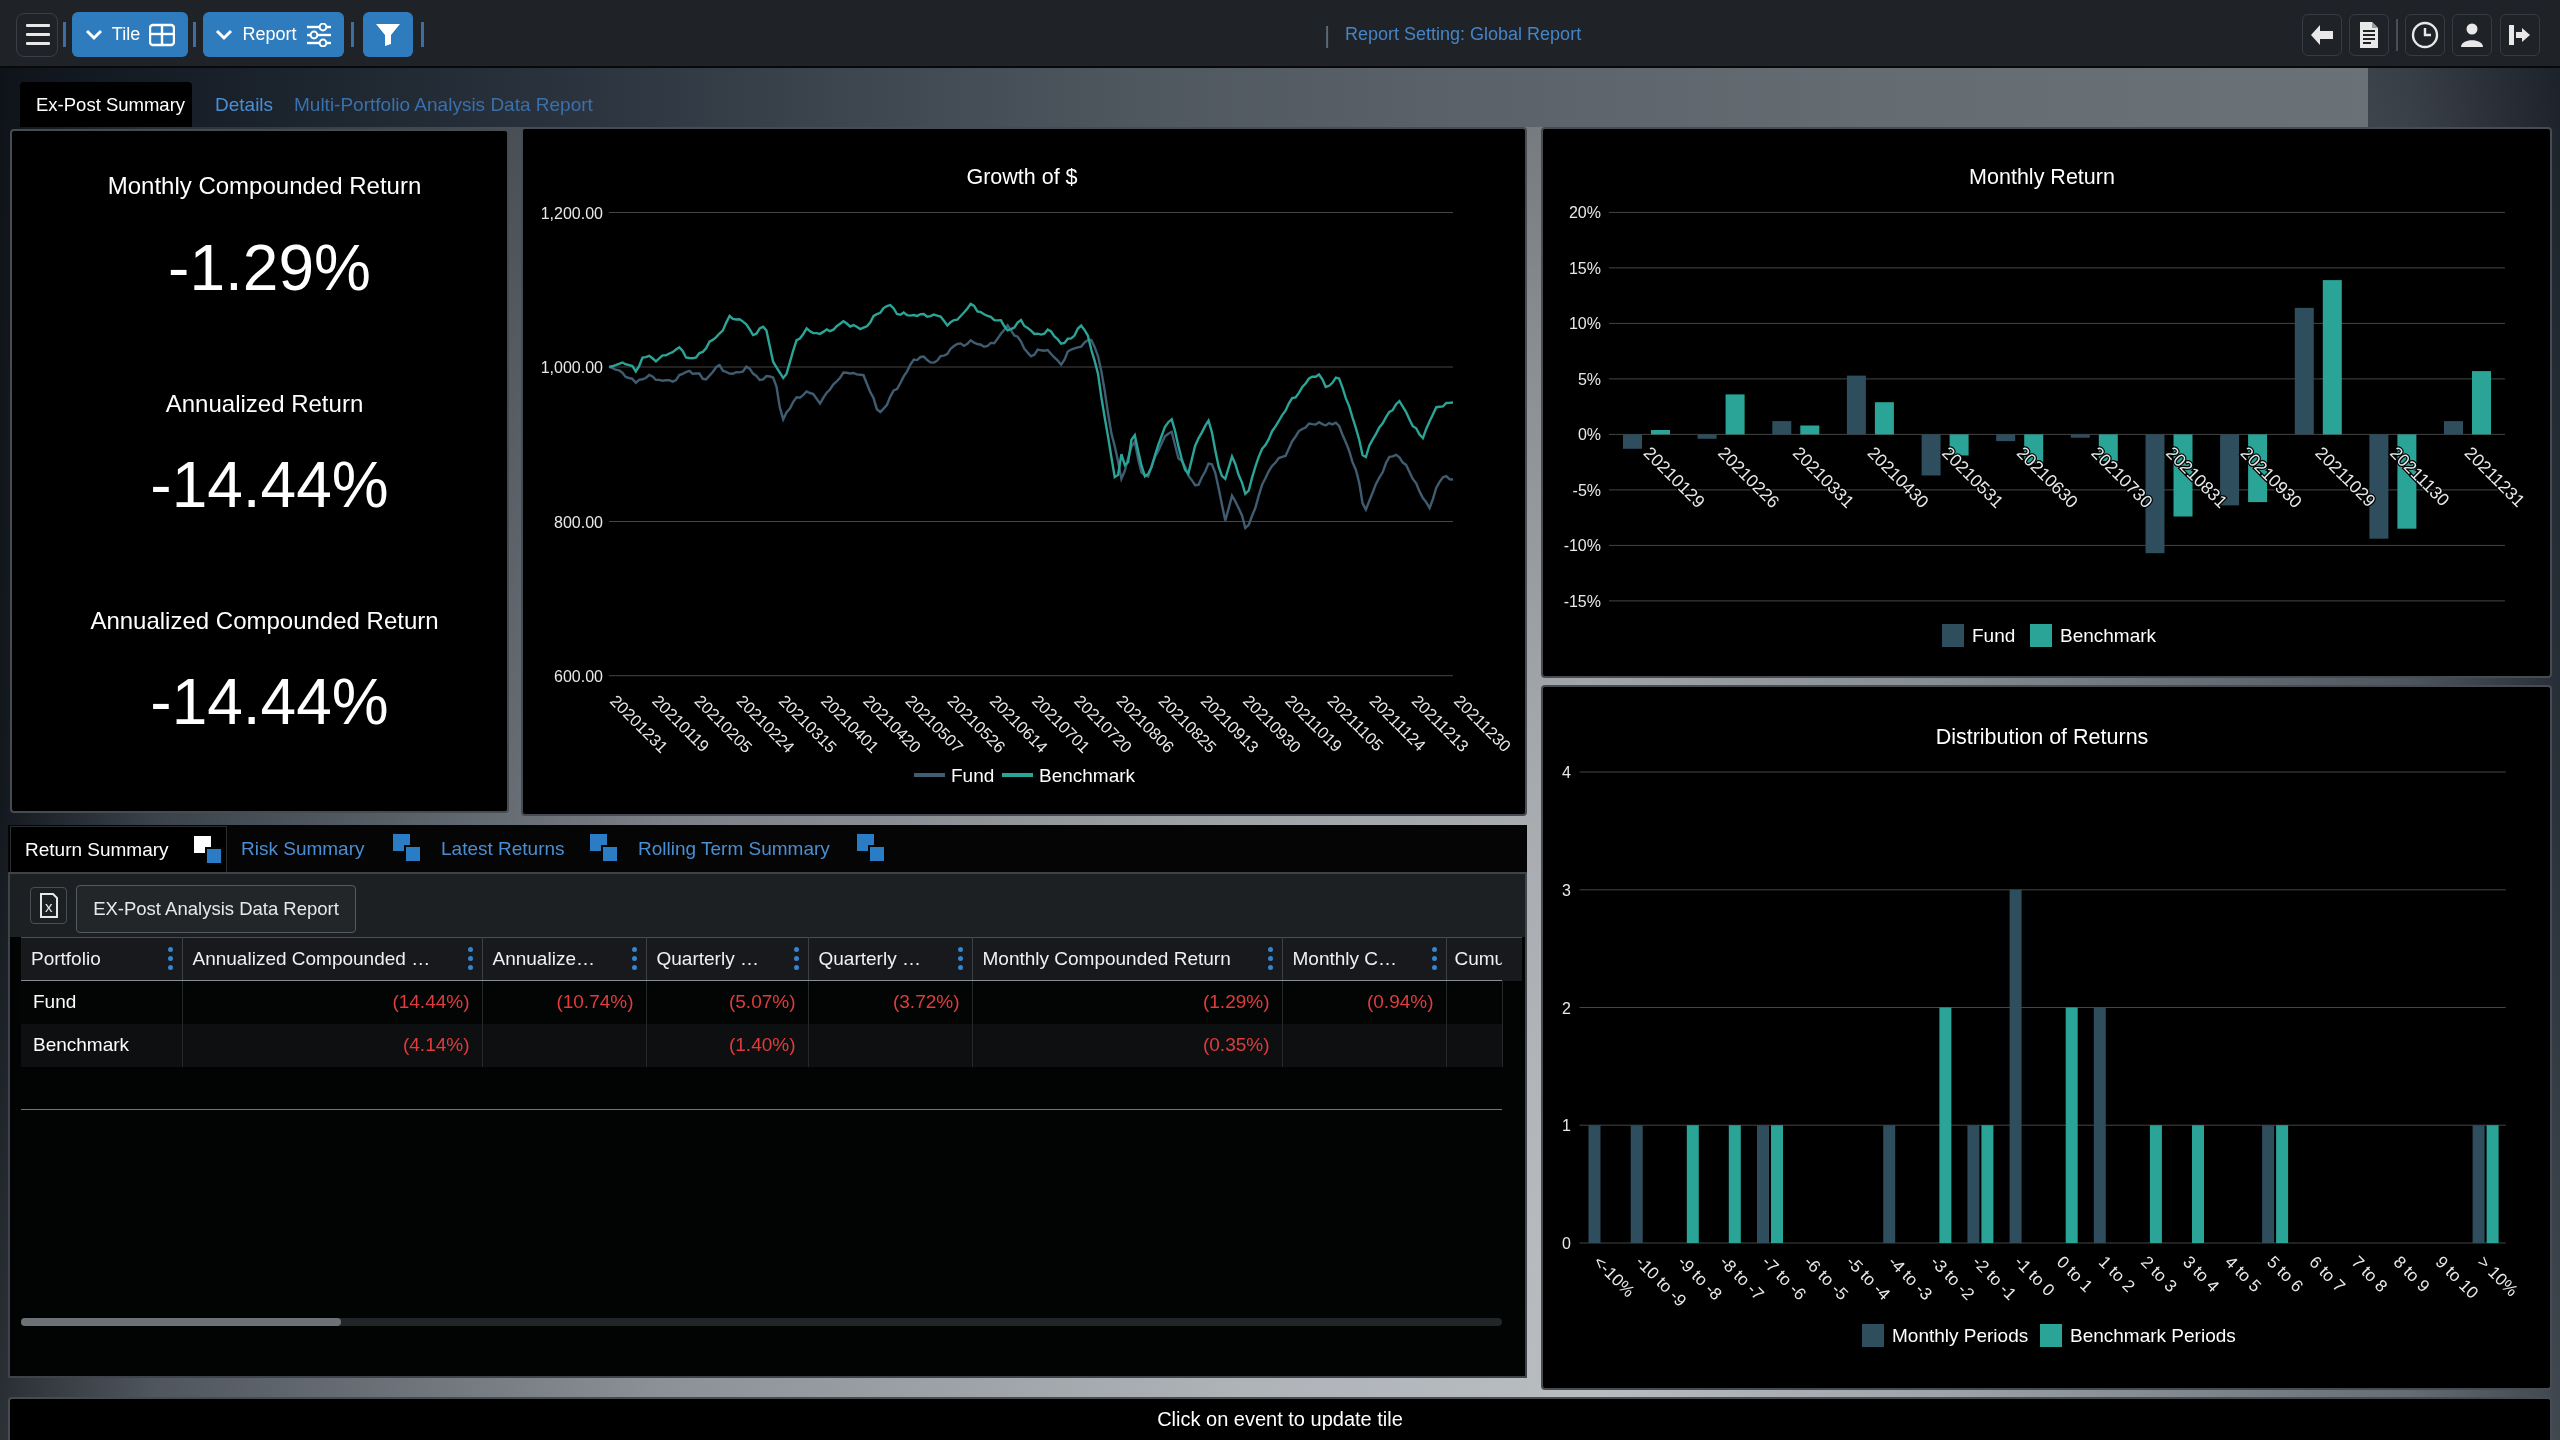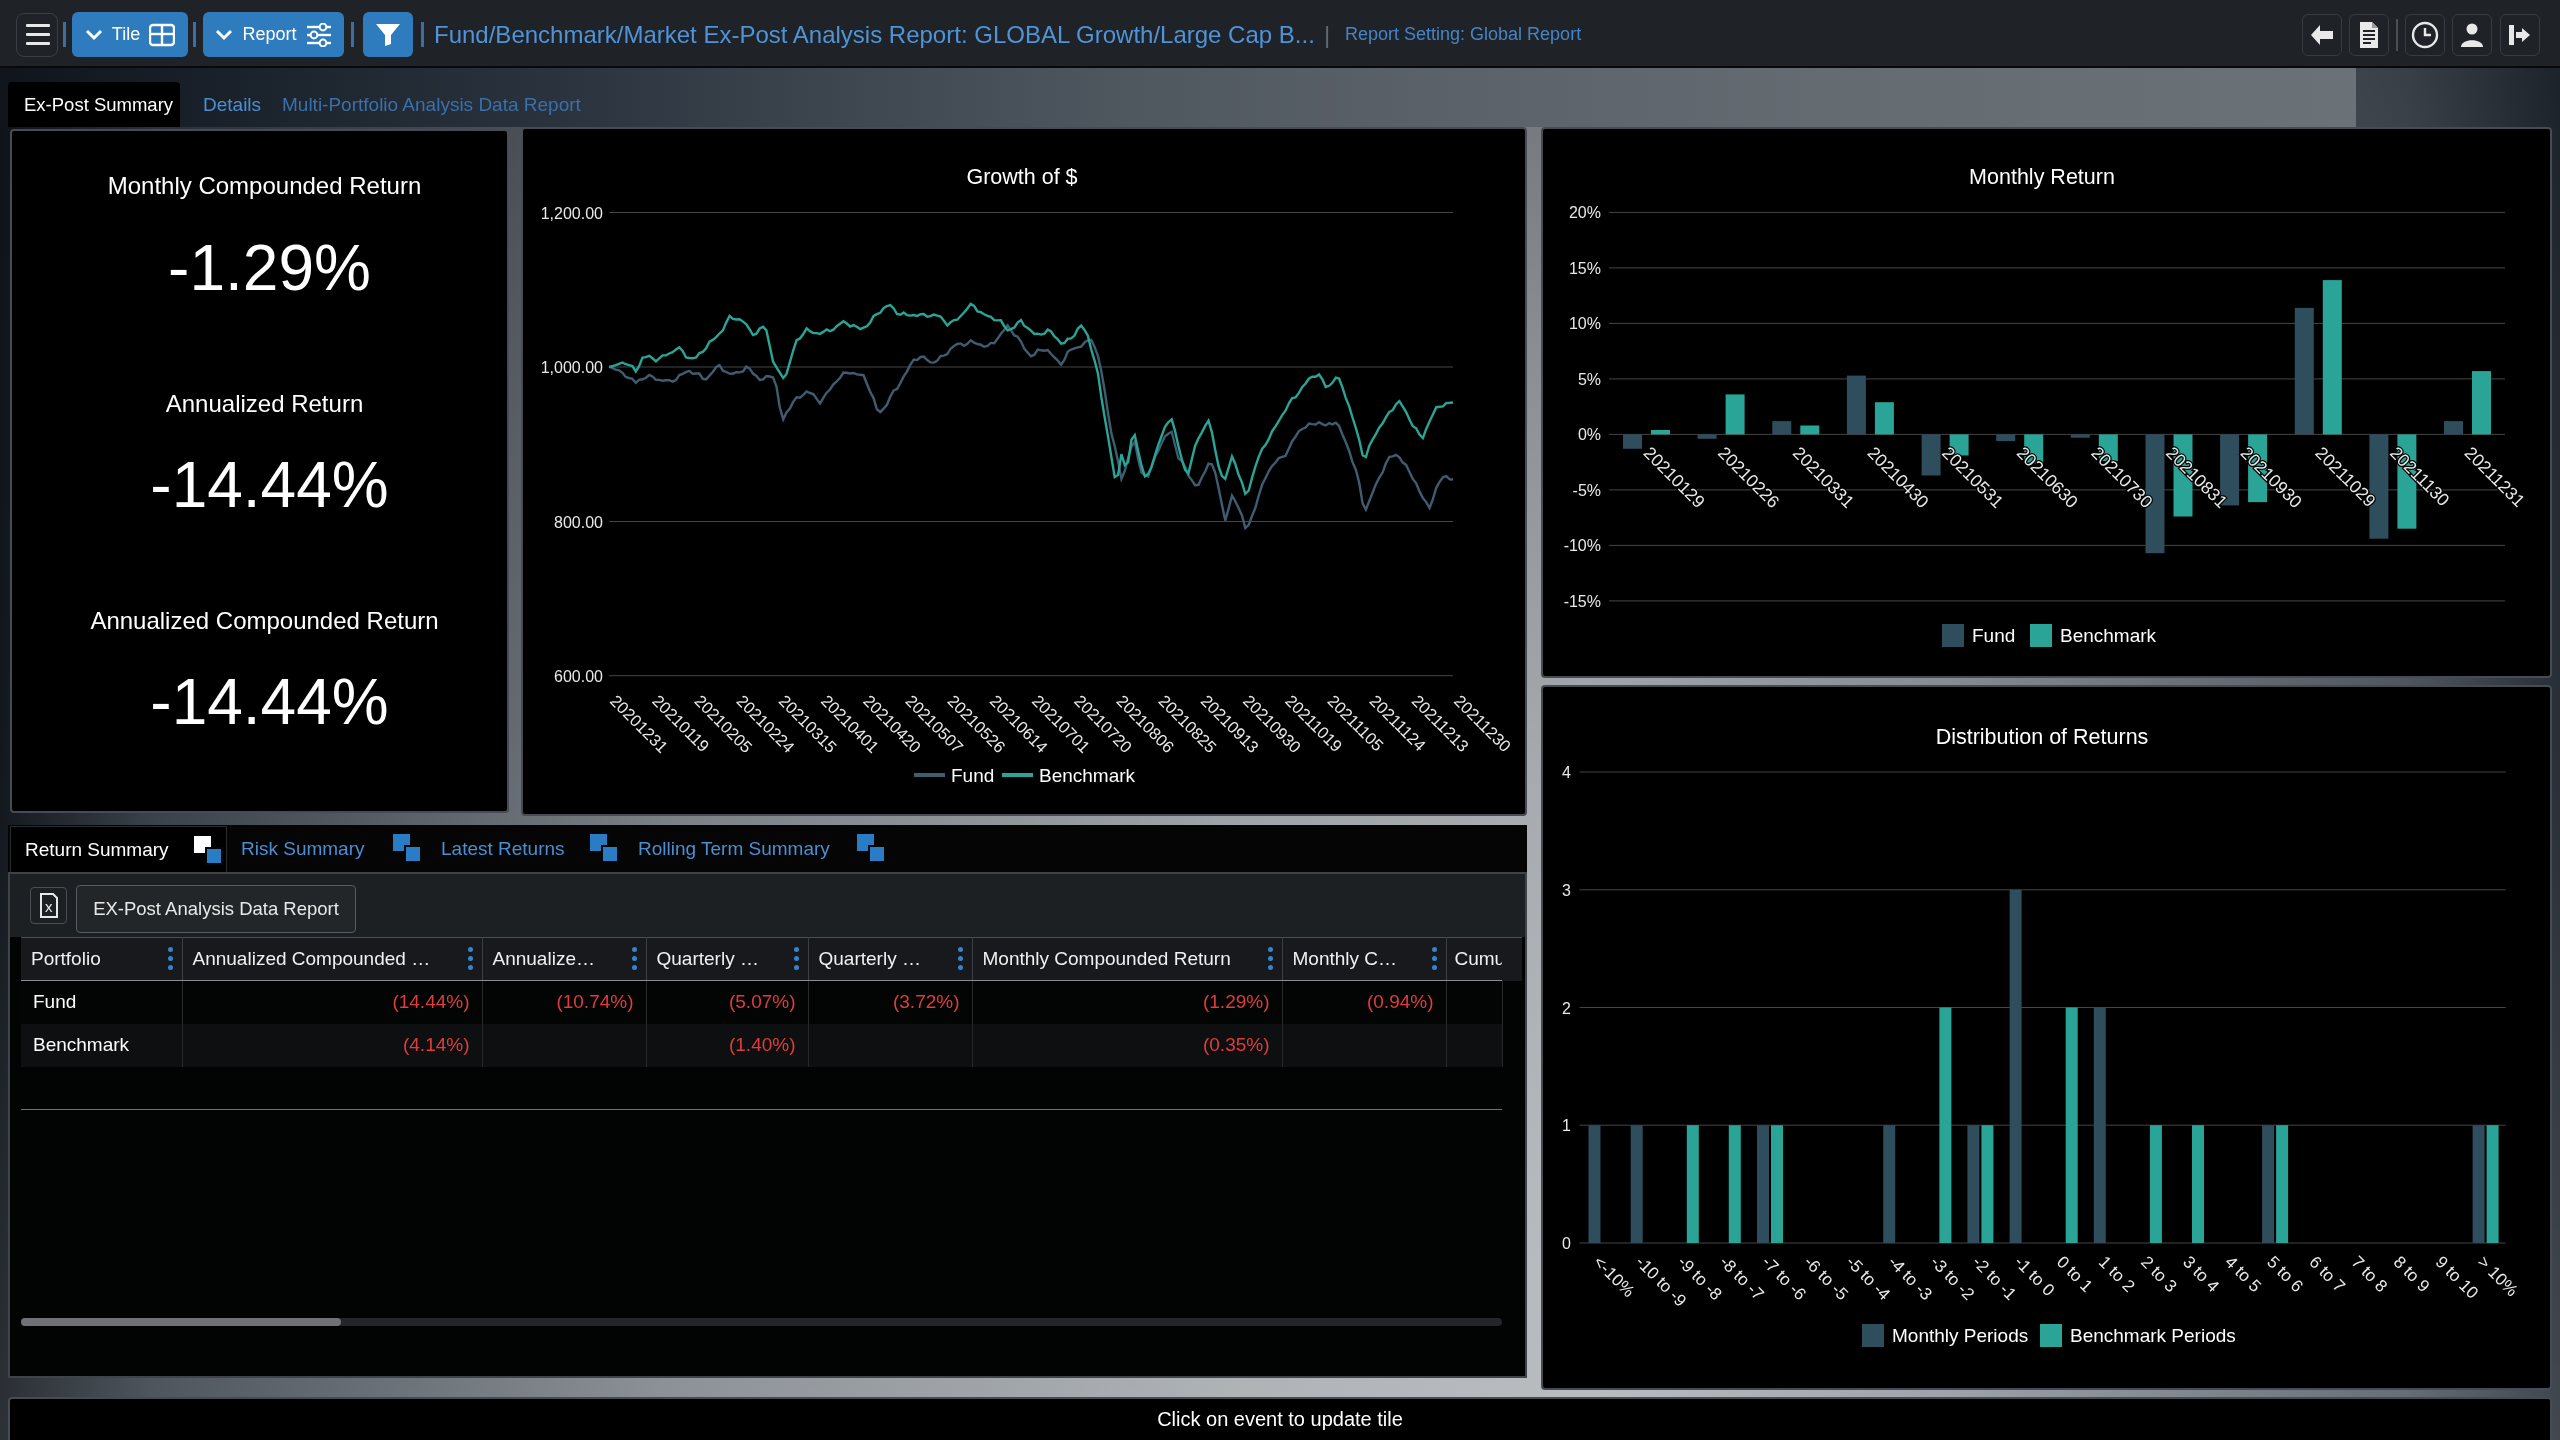--- a/index.html
+++ b/index.html
@@ -12,21 +12,21 @@
 .topbar { position:absolute; left:0; top:0; width:2560px; height:68px; background:#1f2327; border-bottom:2px solid #08090b; }
 .hamb { position:absolute; left:16px; top:13px; width:42px; height:44px; border:1px solid #3b3f45; border-radius:8px; }
 .hamb i { position:absolute; left:9px; width:24px; height:3px; background:#e8e8e8; border-radius:1px; }
 .sep { position:absolute; top:22px; width:3px; height:25px; background:#3e6ea0; }
 .bluebtn { position:absolute; top:12px; height:45px; background:#2e7cbd; border-radius:6px; display:flex; align-items:center; justify-content:center; color:#fff; font-size:18px; gap:9px; }
 .title { position:absolute; top:21px; left:434px; color:#4f93d8; font-size:24px; white-space:nowrap; }
 .rsetting { position:absolute; top:24px; left:1345px; color:#4585c7; font-size:18px; white-space:nowrap; }
 .tsep { position:absolute; top:21px; left:1324px; color:#5d6874; font-size:24px; }
 .icobtn { position:absolute; top:14px; width:40px; height:42px; border:1px solid #383c42; border-radius:6px; display:flex; align-items:center; justify-content:center; }
 .vline { position:absolute; top:19px; width:2px; height:32px; background:#4a4f55; }
-.tabrow { position:absolute; left:0; top:68px; width:2356px; height:59px;padding-left:39px; }
+.tabrow { position:absolute; left:12px; top:68px; width:2356px; height:59px;padding-left:39px; }
 .maintab { position:absolute; left:8px; top:14px; width:172px; height:45px; background:#000; border-radius:4px 4px 0 0; color:#fff; font-size:18.5px; display:flex; align-items:center; padding-left:16px; white-space:nowrap; }
 .tablink { position:absolute; top:26px; font-size:19px; color:#4a8fd4; white-space:nowrap; }
 .tile { position:absolute; background:#000; border:2px solid #464c52; border-radius:4px; }
 .kpilabel { position:absolute; left:5px; width:100%; text-align:center; color:#fff; font-size:24px; }
 .kpival { position:absolute; left:10px; width:100%; text-align:center; color:#fff; font-size:64px; }
 
 .panel { position:absolute; left:8px; top:825px; width:1519px; height:553px; }
 .ptabs { position:absolute; left:0; top:0; width:100%; height:47px; background:#050505; }
 .ptab-active { position:absolute; left:2px; top:1px; width:217px; height:46px; background:#000; border:1px solid #2a2d30; border-bottom:none; display:flex; align-items:center; color:#fff; font-size:19px; padding-left:14px; white-space:nowrap; }
 .ptablink { position:absolute; top:13px; font-size:19px; color:#4a8fd4; white-space:nowrap; }
@@ -88,21 +88,20 @@
         <circle cx="17" cy="20" r="3.4" fill="#2e7cbd" stroke="#fff" stroke-width="2"></circle>
       </svg>
   </div>
   <div class="sep" style="left:351px"></div>
   <div class="bluebtn" style="left:363px; width:50px;">
     <svg width="26" height="24" viewBox="0 0 26 24">
         <path d="M1 1 L25 1 L16 12 L16 21 L10 23 L10 12 Z" fill="#fff"></path>
       </svg>
   </div>
   <div class="sep" style="left:421px"></div>
-  <div class="title">Fund/Benchmark/Market Ex-Post Analysis Report: GLOBAL Growth/Large Cap B...</div>
   <div class="tsep">|</div>
   <div class="rsetting">Report Setting: Global Report</div>
 
   <div class="icobtn" style="left:2302px">
     <svg width="28" height="24" viewBox="0 0 28 24">
         <path d="M12 2 L3 12 L12 22 L12 16 L25 16 L25 8 L12 8 Z" fill="#e8e8e8"></path>
       </svg>
   </div>
   <div class="icobtn" style="left:2349px">
     <svg width="24" height="28" viewBox="0 0 24 28">

